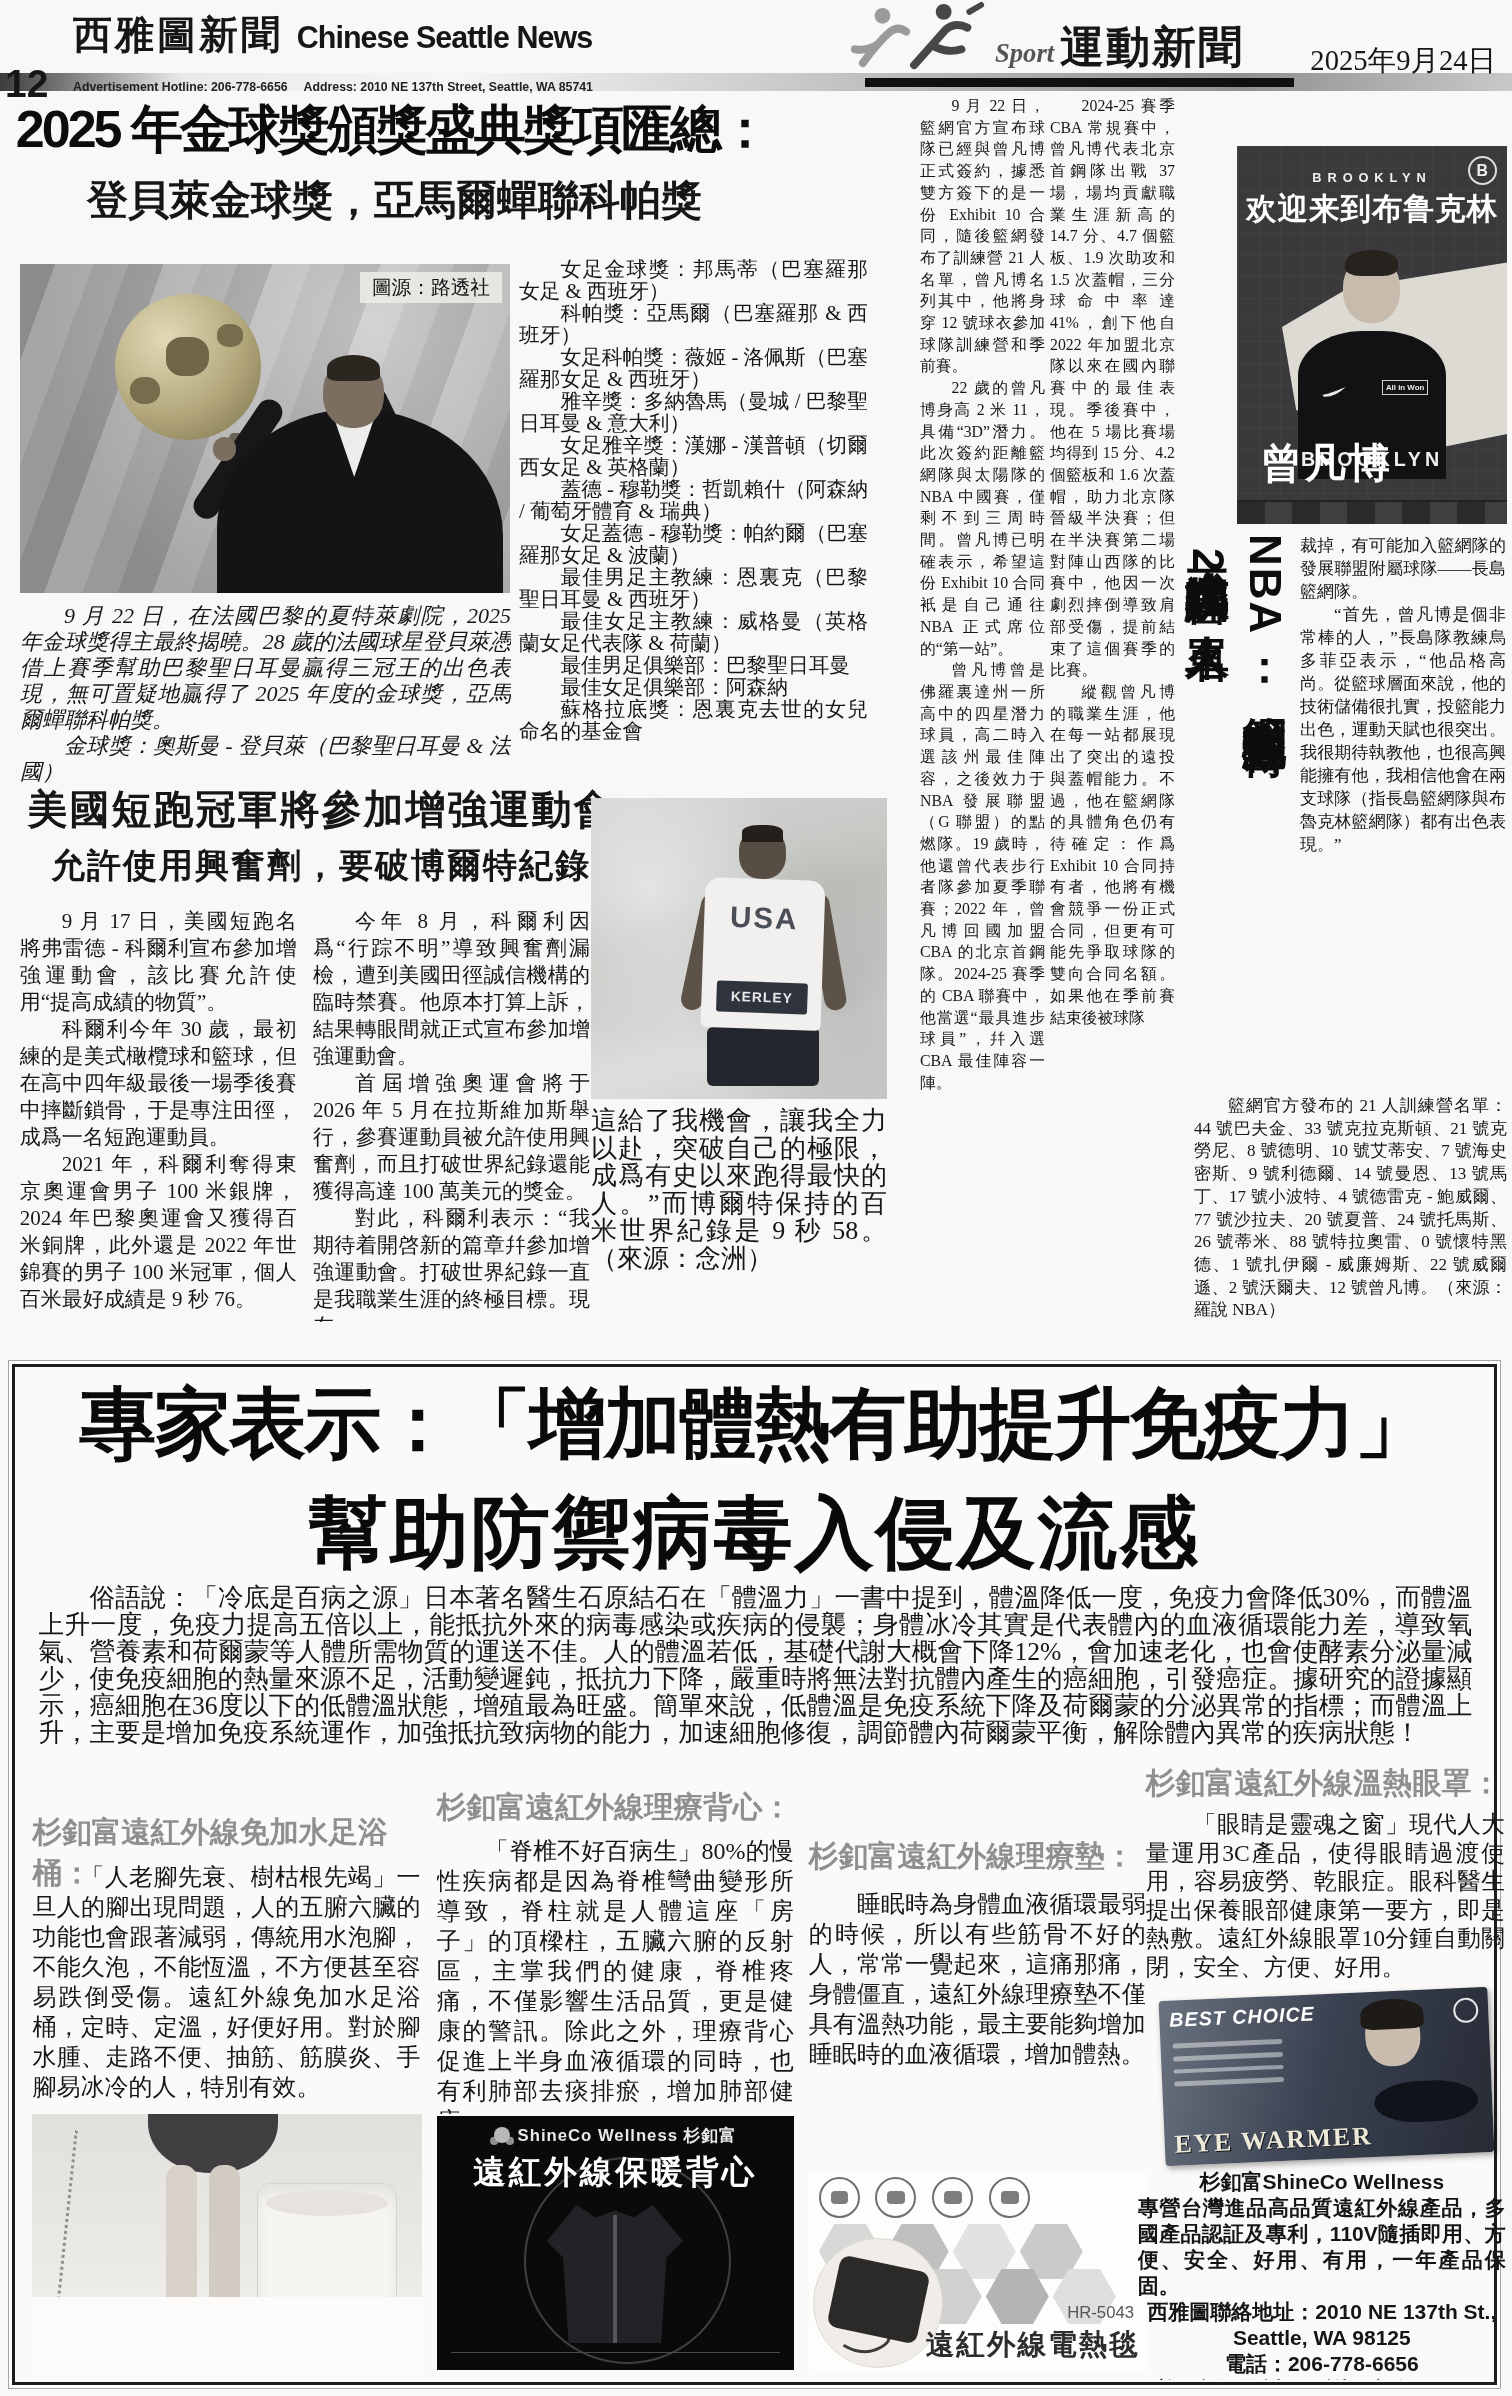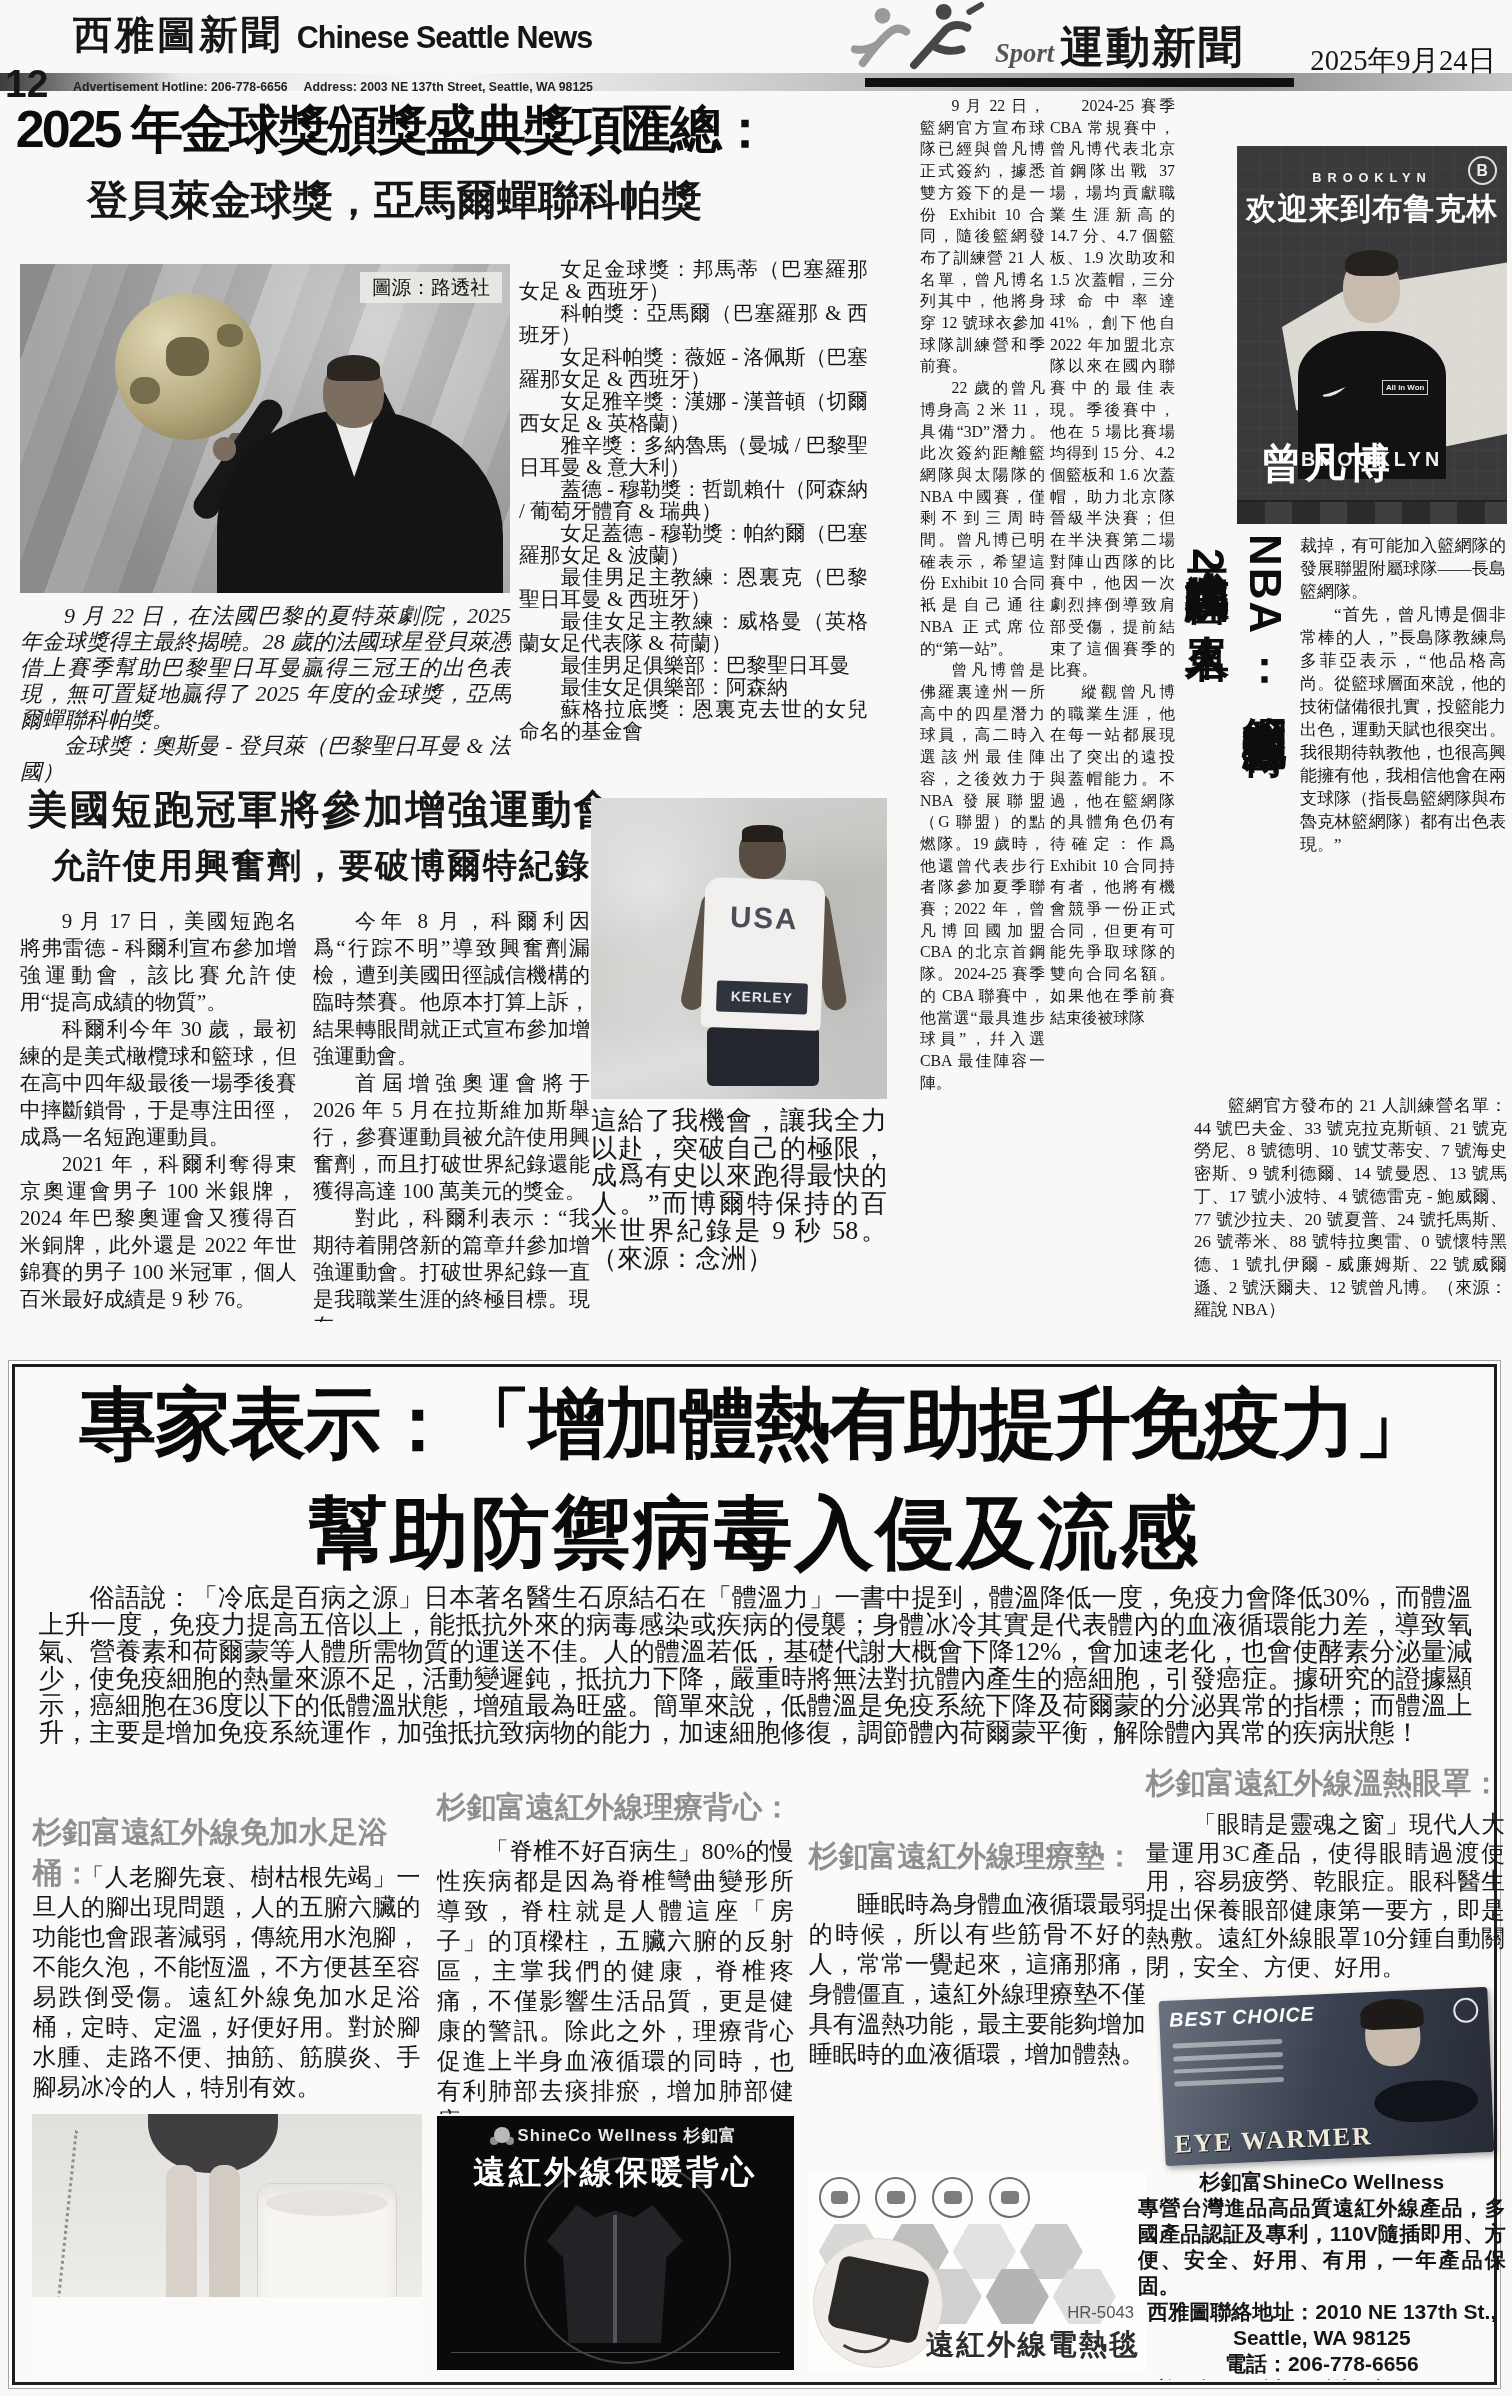--- a/index.html
+++ b/index.html
@@ -174,21 +174,21 @@
 
   <div class="hdr-grad" data-name="header-gradient-rule"></div>
   <div class="page-num" data-name="page-number">12</div>
   <div class="hdr-left" data-name="masthead">
     <div class="hdr-row1">
       <span class="logo-cn" data-name="newspaper-logo-cn">西雅圖新聞</span>
       <span class="logo-en" data-name="newspaper-logo-en">Chinese Seattle News</span>
     </div>
     <div class="hdr-row2">
       <span data-name="hotline-text">Advertisement Hotline: 206-778-6656</span>
-      <span data-name="address-text">Address: 2003 NE 137th Street, Seattle, WA 98125</span>
+      <span data-name="address-text">Address: 2010 NE 137th Street, Seattle, WA 85741</span>
     </div>
   </div>
   <div class="sport-blk" data-name="section-banner">
     <span data-name="runners-icon">
       <svg width="148" height="73" viewBox="0 0 150 74">
         <g fill="none" stroke="#9a9a9a" stroke-width="8" stroke-linecap="round">
           <circle cx="38" cy="16" r="8" fill="#9a9a9a" stroke="none"></circle>
           <path d="M18 64 Q34 42 46 32 Q54 26 62 32"></path>
           <path d="M32 46 Q20 52 10 50"></path>
         </g>
@@ -224,22 +224,22 @@
 
   <div class="b-text jus news" data-name="ballon-body">
     <p data-name="paragraph">9 月 22 日，在法國巴黎的夏特萊劇院，2025 年金球獎得主最終揭曉。28 歲的法國球星登貝萊憑借上賽季幫助巴黎聖日耳曼贏得三冠王的出色表現，無可置疑地贏得了 2025 年度的金球獎，亞馬爾蟬聯科帕獎。</p>
     <p data-name="paragraph">金球獎：奧斯曼 - 登貝萊（巴黎聖日耳曼 &amp; 法國）</p>
   </div>
 
   <div class="b-awards jus" data-name="awards-list">
     <p data-name="award-item">女足金球獎：邦馬蒂（巴塞羅那女足 &amp; 西班牙）</p>
     <p data-name="award-item">科帕獎：亞馬爾（巴塞羅那 &amp; 西班牙）</p>
     <p data-name="award-item">女足科帕獎：薇姬 - 洛佩斯（巴塞羅那女足 &amp; 西班牙）</p>
+    <p data-name="award-item">雅辛獎：多納魯馬（曼城 / 巴黎聖日耳曼 &amp; 意大利）</p>
     <p data-name="award-item">女足雅辛獎：漢娜 - 漢普頓（切爾西女足 &amp; 英格蘭）</p>
-    <p data-name="award-item">雅辛獎：多納魯馬（曼城 / 巴黎聖日耳曼 &amp; 意大利）</p>
     <p data-name="award-item">蓋德 - 穆勒獎：哲凱賴什（阿森納 / 葡萄牙體育 &amp; 瑞典）</p>
     <p data-name="award-item">女足蓋德 - 穆勒獎：帕約爾（巴塞羅那女足 &amp; 波蘭）</p>
     <p data-name="award-item">最佳男足主教練：恩裏克（巴黎聖日耳曼 &amp; 西班牙）</p>
     <p data-name="award-item">最佳女足主教練：威格曼（英格蘭女足代表隊 &amp; 荷蘭）</p>
     <p data-name="award-item">最佳男足俱樂部：巴黎聖日耳曼</p>
     <p data-name="award-item">最佳女足俱樂部：阿森納</p>
     <p data-name="award-item">蘇格拉底獎：恩裏克去世的女兒命名的基金會</p>
   </div>
 
   <div class="s-headline" data-name="sprint-headline">美國短跑冠軍將參加增強運動會</div>

